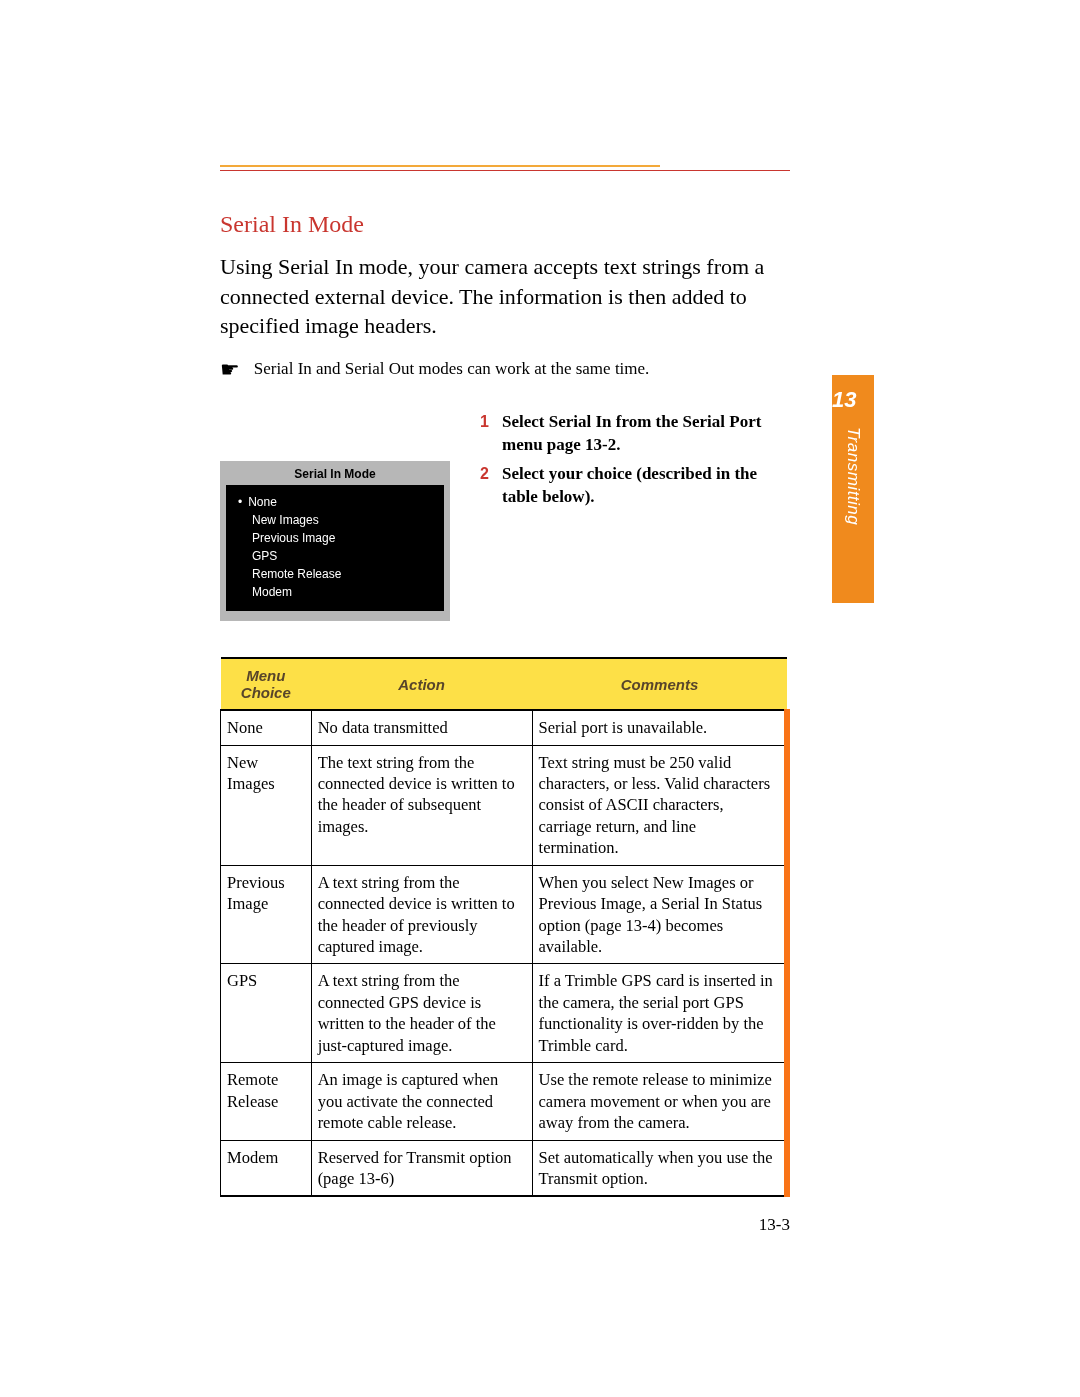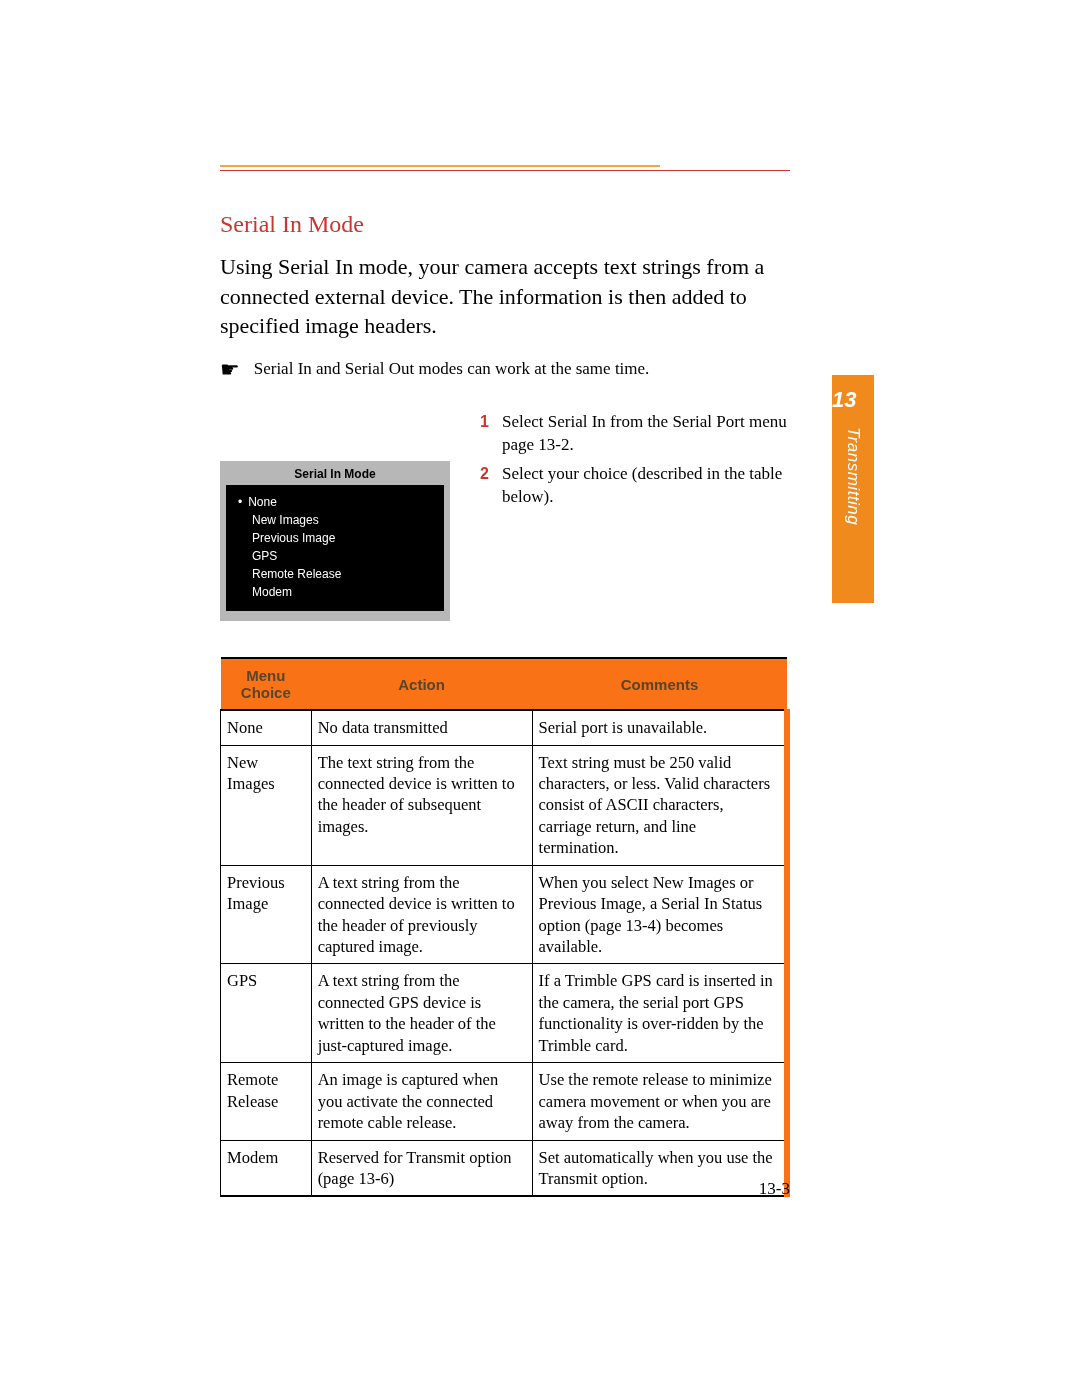--- a/index.html
+++ b/index.html
@@ -103,62 +103,63 @@
     margin-bottom: 6px;
   }
   .step-num {
     color: #c9362f;
     font-weight: bold;
     width: 22px;
     flex-shrink: 0;
     font-family: Arial, sans-serif;
     font-size: 16px;
   }
-  .step-body { flex: 1; }
+  .step-body { flex: 1; font-weight: bold; }
   .italic {
     font-style: italic;
     margin: 4px 0 8px 22px;
   }
   .step-note {
     margin-left: 22px;
     margin-top: 10px;
   }
   table.modes {
     border-collapse: collapse;
     width: 100%;
     font-size: 16.5px;
   }
   table.modes th {
-    background: #f97316;
+    background: #fde047;
     border-top: 2px solid #000;
     border-bottom: 2px solid #000;
     padding: 8px 6px;
     color: #58452a;
     font-family: Arial, sans-serif;
     font-weight: bold;
     font-size: 15px;
     text-align: center;
+    font-style: italic;
   }
   table.modes td {
     border: 1px solid #000;
     border-top: none;
     padding: 6px 6px;
     vertical-align: top;
     line-height: 1.3;
   }
   table.modes tr td:first-child { border-left: 1px solid #000; }
   table.modes tr td:last-child  { border-right: 6px solid #f97316; }
   table.modes tbody tr:last-child td { border-bottom: 2px solid #000; }
   table.modes th:nth-child(1){ width:16%; text-align:center;}
   table.modes th:nth-child(2){ width:39%; }
   table.modes th:nth-child(3){ width:45%; }
   .page-num {
     position: absolute;
     right: 0;
-    top: 1014px;
+    top: 1050px;
     font-size: 17px;
   }
   .side-tab {
     position: absolute;
     left: 832px;
     top: 375px;
     width: 42px;
     height: 228px;
     background: #f08a1d;
     color: #fff;

